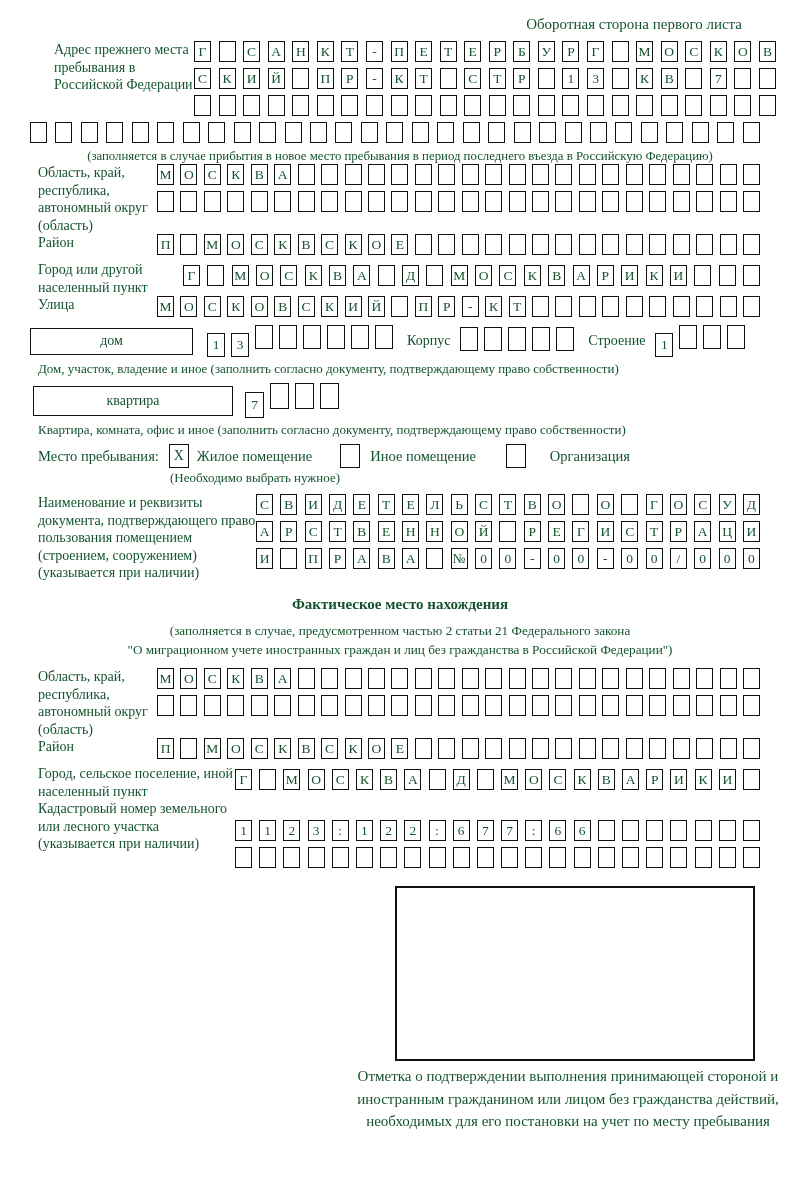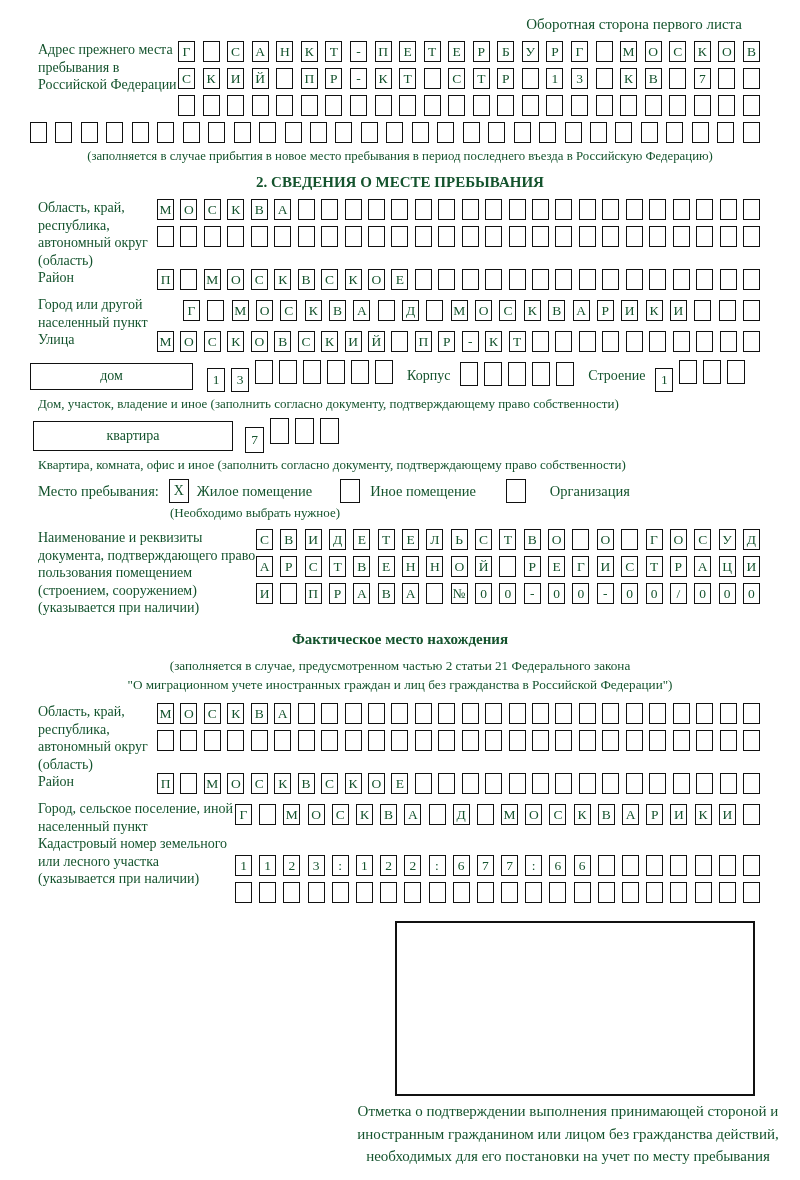--- a/index.html
+++ b/index.html
@@ -103,21 +103,21 @@
     text-align:center;font-size:15px;line-height:1.5;
   }
 </style>
 </head>
 <body>
 
 <div class="page">
 
   <div class="header-note">Оборотная сторона первого листа</div>
 
-  <div class="formrow" style="margin-top:8px;">
+  <div class="formrow" style="margin-top:8px;padding-left:16px;">
     <div class="lbl ml38 w140">Адрес прежнего места пребывания в Российской Федерации</div>
     <div class="rows w582">
       <div class="cellrow">
           <span class="cell">Г</span>
           <span class="cell"></span>
           <span class="cell">С</span>
           <span class="cell">А</span>
           <span class="cell">Н</span>
           <span class="cell">К</span>
           <span class="cell">Т</span>
@@ -219,21 +219,20 @@
       <span class="cell"></span>
       <span class="cell"></span>
       <span class="cell"></span>
       <span class="cell"></span>
       <span class="cell"></span>
       <span class="cell"></span>
       <span class="cell"></span>
     </div>
   <div class="note center">(заполняется в случае прибытия в новое место пребывания в период последнего въезда в Российскую Федерацию)</div>
 
-  <div class="section-title">2. СВЕДЕНИЯ О МЕСТЕ ПРЕБЫВАНИЯ</div>
 
   <div class="formrow">
     <div class="lbl ml38 w119">Область, край, республика, автономный округ (область)</div>
     <div class="rows w603">
       <div class="cellrow">
           <span class="cell">М</span>
           <span class="cell">О</span>
           <span class="cell">С</span>
           <span class="cell">К</span>
           <span class="cell">В</span>

